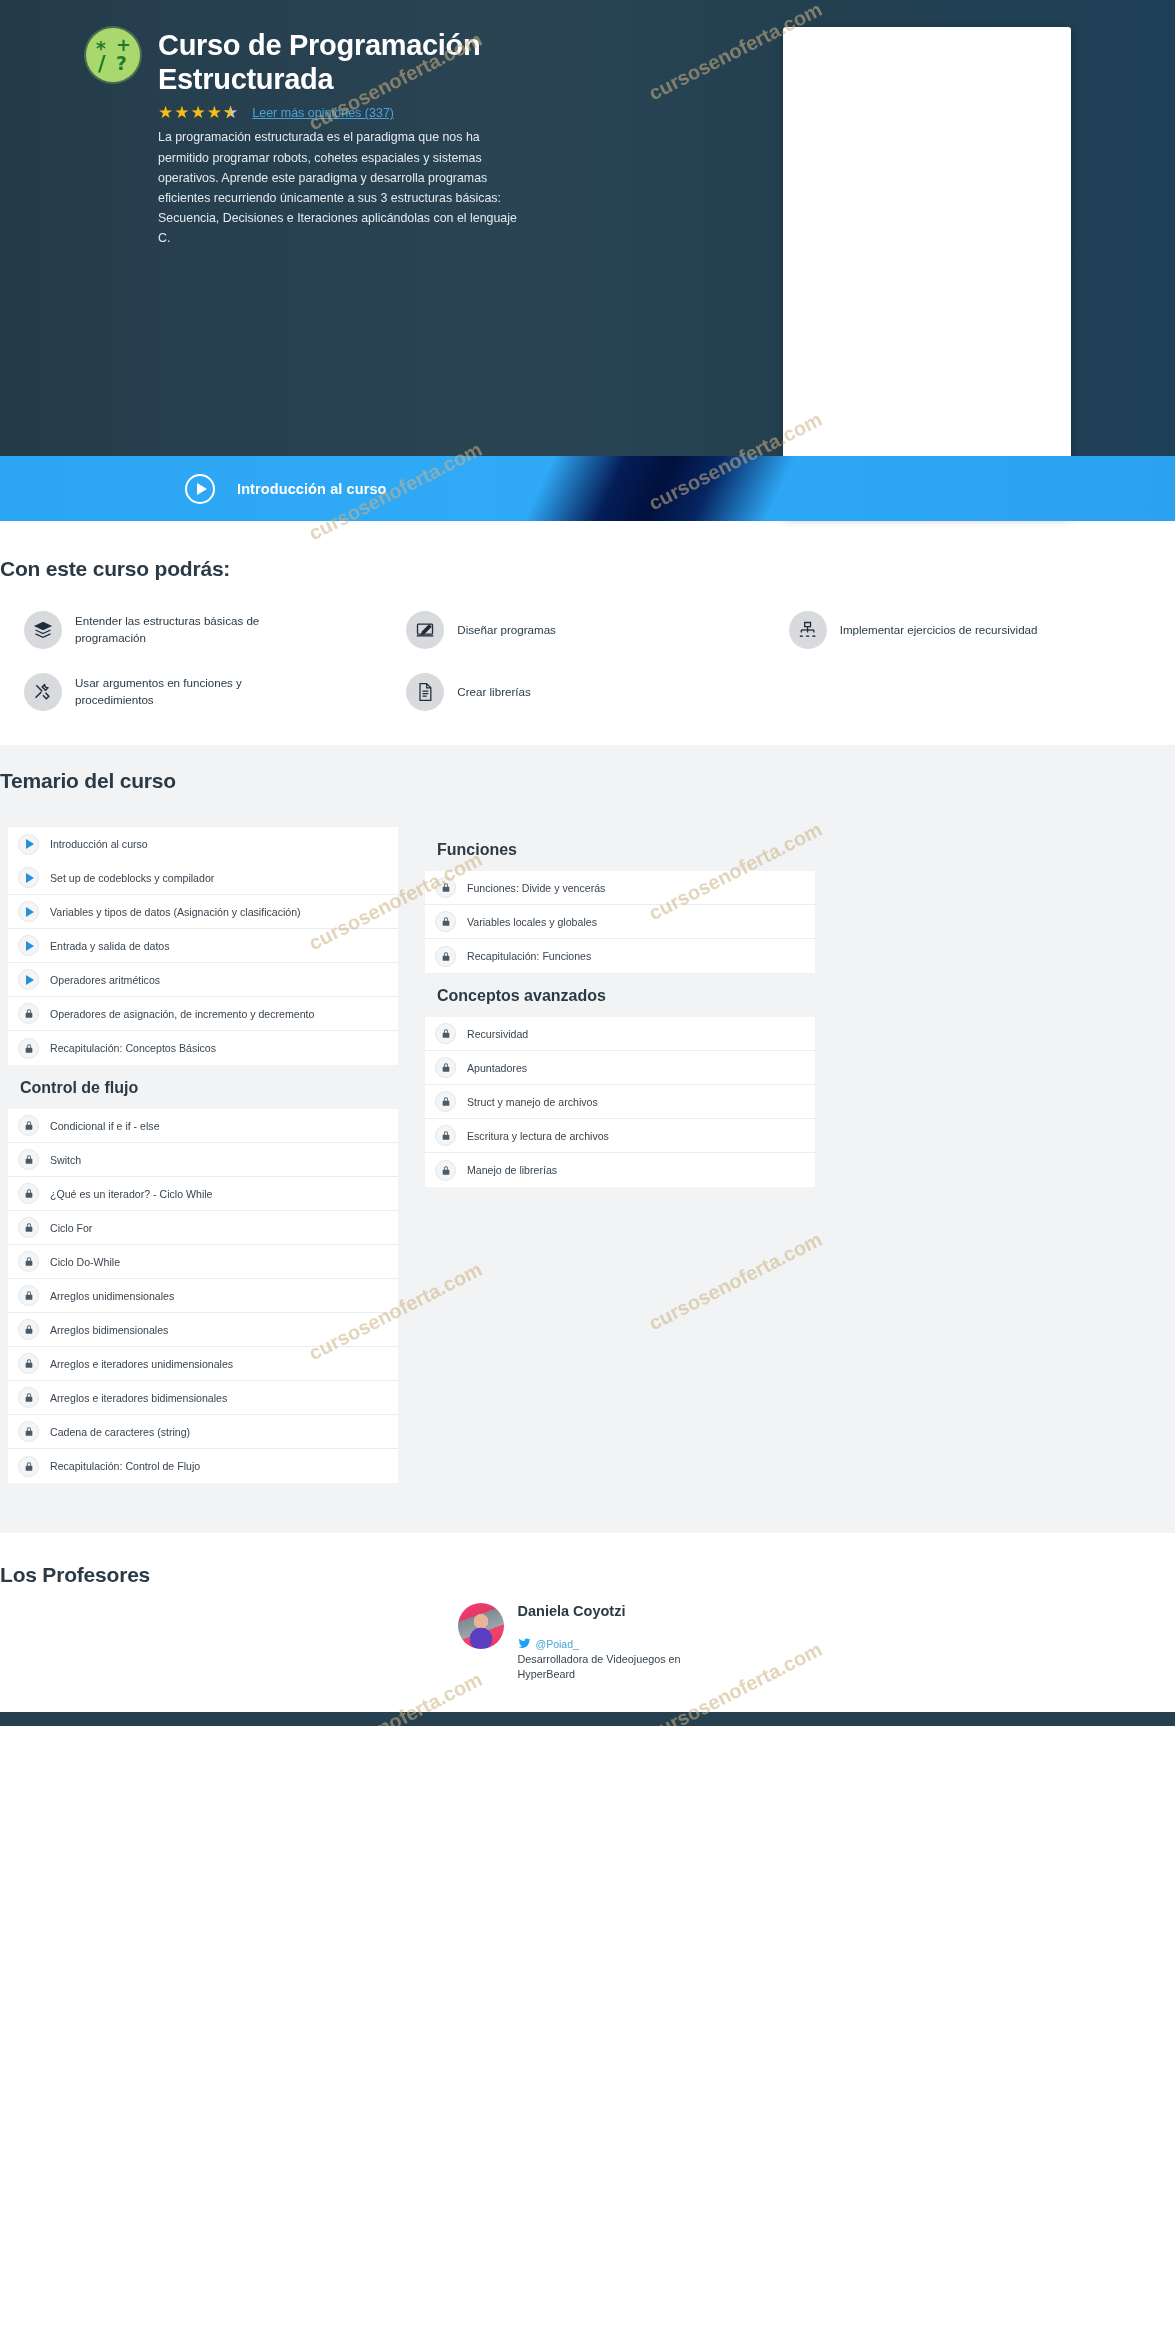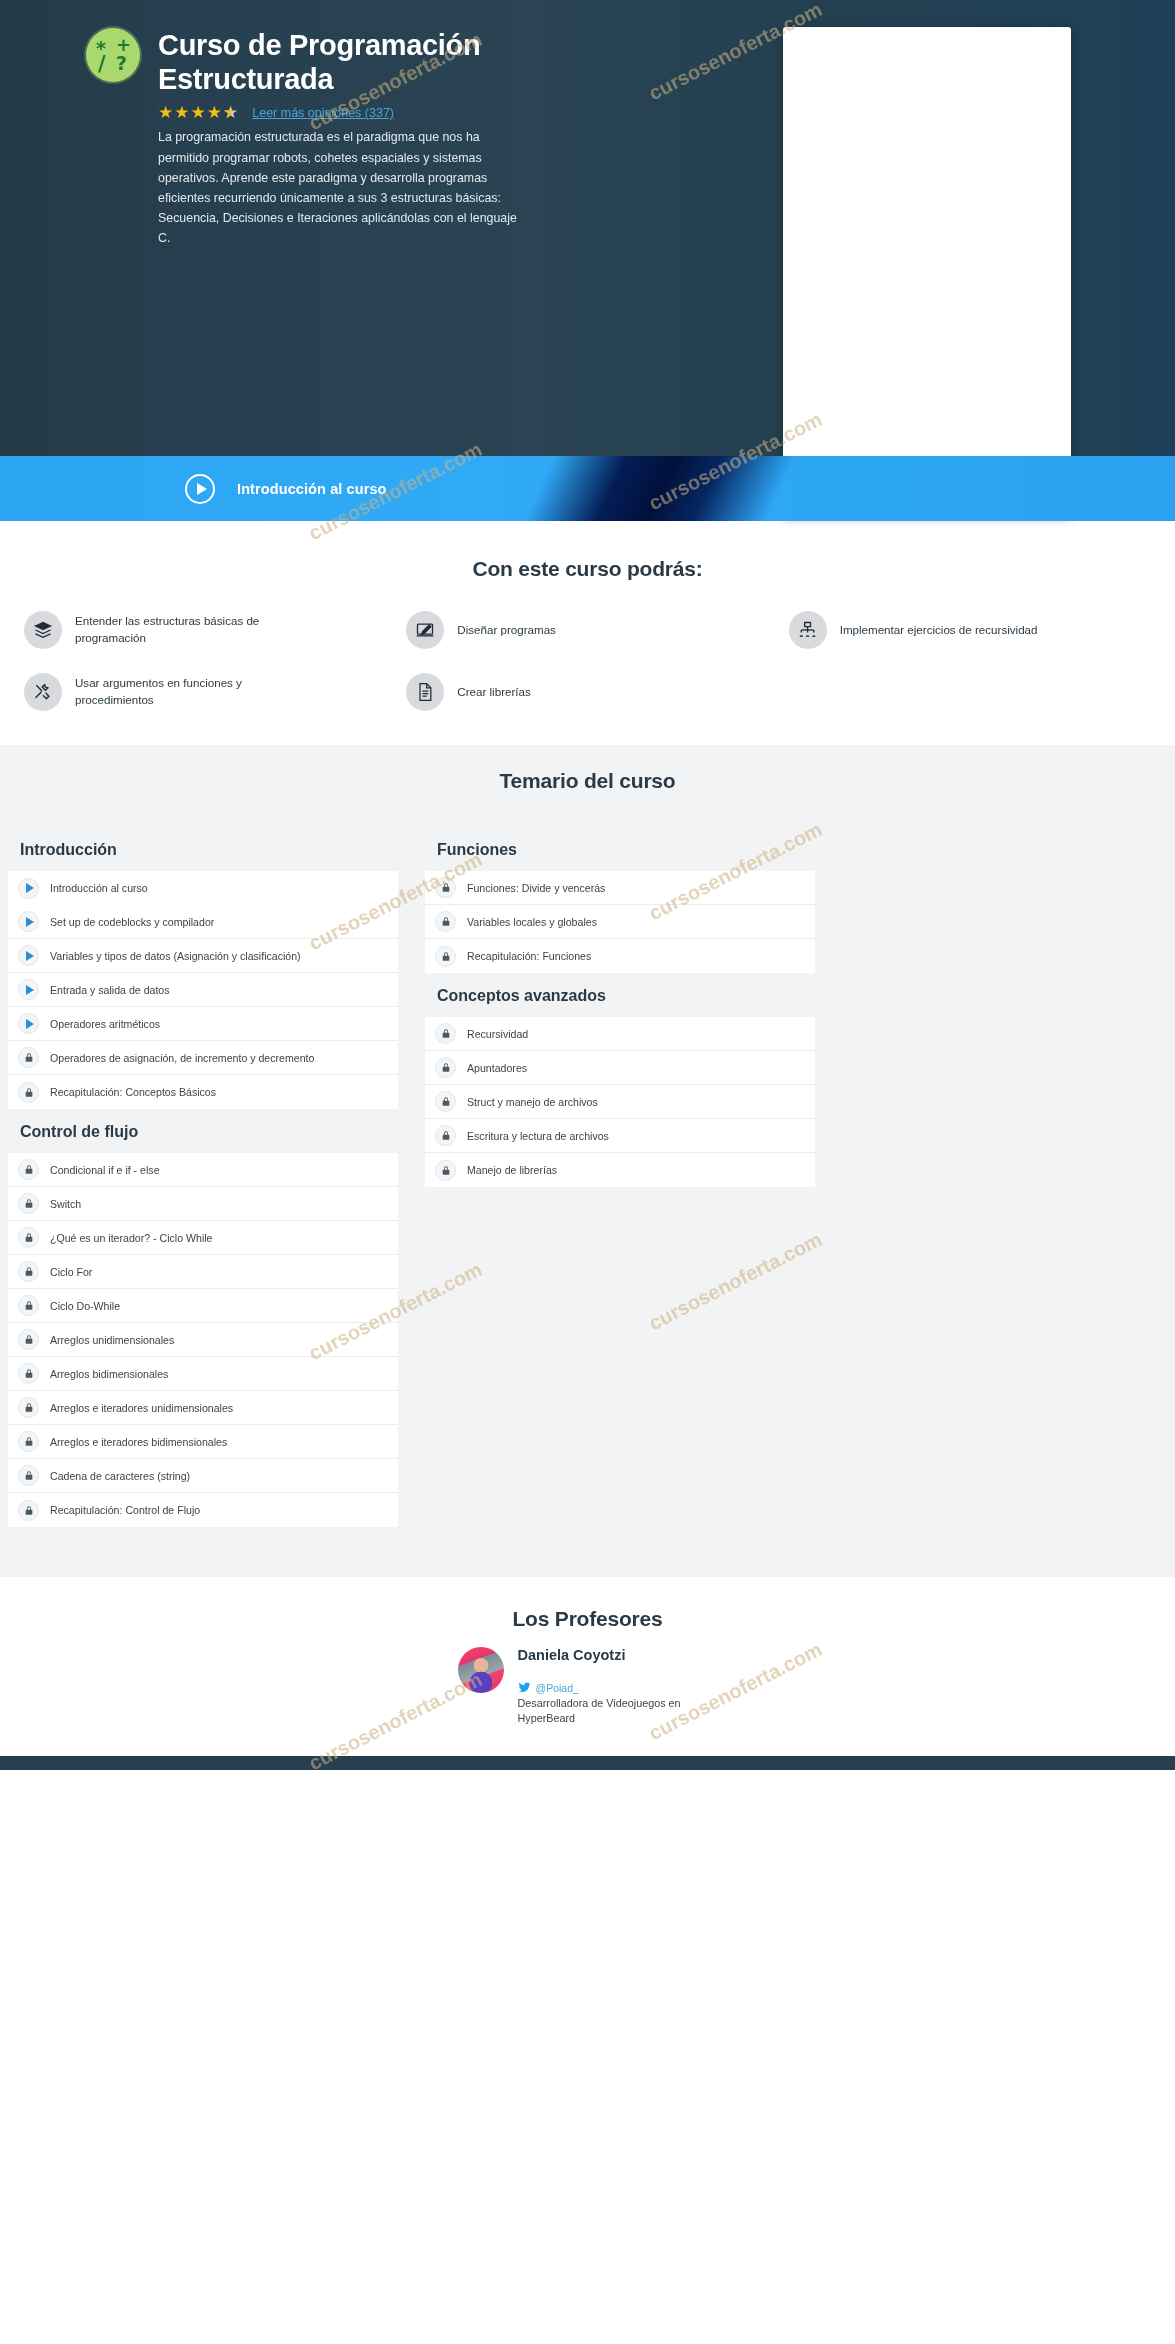--- a/index.html
+++ b/index.html
@@ -109,21 +109,21 @@
     color: #fff; font-weight: 700; font-size: 14.5px; margin-left: 22px;
     letter-spacing: .1px;
   }
 
   
   .benefits {
     background: #ffffff;
     padding: 36px 0 34px 0;
   }
   .section-title {
-    text-align: center;
+    text-align: left;
     font-size: 21px;
     font-weight: 700;
     color: #2b3a45;
     letter-spacing: -0.2px;
   }
   .benefit-grid {
     margin-top: 30px;
     display: grid;
     grid-template-columns: repeat(3, 1fr);
     row-gap: 24px;
@@ -330,21 +330,20 @@
         <div class="btext">Crear librerías</div>
       </div>
 
     </div>
   </section>
 
   <section class="curriculum">
     <h2 class="section-title">Temario del curso</h2>
     <div class="cur-cols">
       <div class="cur-col left" id="col-left">
-          <div class="group-head">Introducción</div>
           <div>
             <div class="lesson">
               <span class="l-icon">
                 <span class="tri"></span>
               </span>
               <span class="l-text">Introducción al curso</span>
             </div>
           </div>
           <div>
             <div class="lesson">

